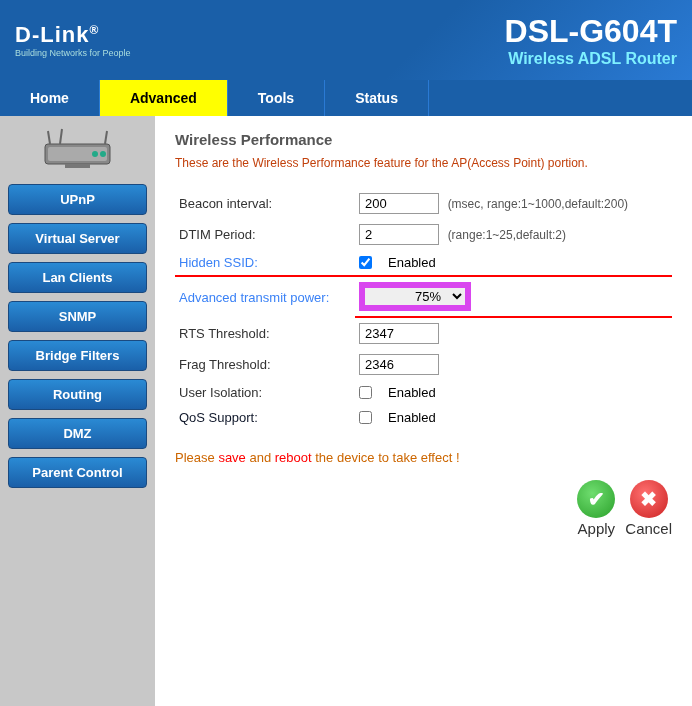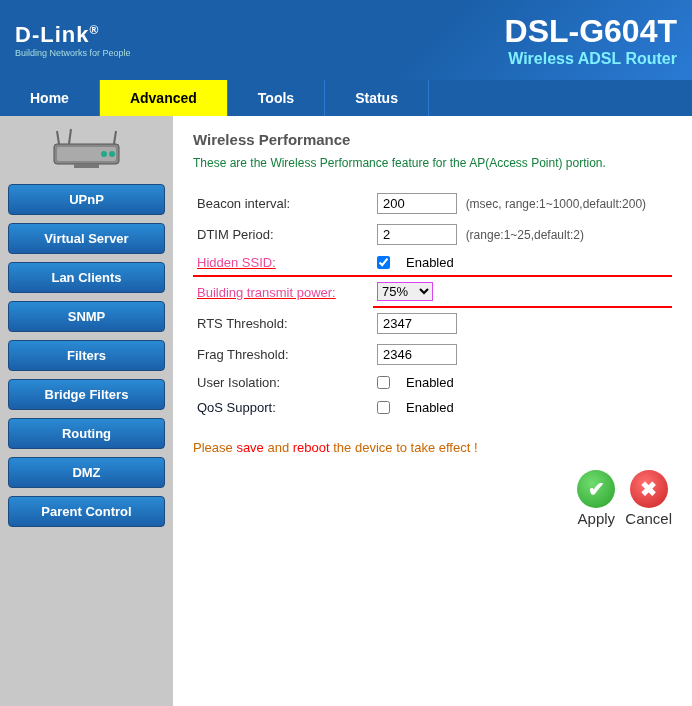--- a/index.html
+++ b/index.html
@@ -16,41 +16,41 @@
 
     
     .nav { background: #1a5fa8; display: flex; height: 36px; }
     .nav-item { padding: 0 30px; display: flex; align-items: center; color: white; font-size: 14px; font-weight: bold; cursor: pointer; border-right: 1px solid #2a7ad4; }
     .nav-item.active { background: #ffff00; color: #000; }
 
     
     .layout { display: flex; height: calc(706px - 80px - 36px); }
 
     
-    .sidebar { width: 173px; background: #c8c8c8; padding: 10px 8px; display: flex; flex-direction: column; gap: 8px; }
+    .sidebar { width: 155px; background: #c8c8c8; padding: 10px 8px; display: flex; flex-direction: column; gap: 8px; }
     .sidebar-logo { display: flex; justify-content: center; margin-bottom: 5px; }
     .router-icon { width: 75px; height: 45px; position: relative; }
     .sidebar-btn { background: linear-gradient(to bottom, #2a8ad4, #1a5fa8); color: white; border: 1px solid #1a4a80; border-radius: 4px; padding: 7px 5px; text-align: center; font-size: 13px; font-weight: bold; cursor: pointer; width: 100%; }
 
     
     .main { flex: 1; background: white; padding: 15px 20px; overflow-y: auto; }
     .page-title { font-size: 15px; color: #555; font-weight: bold; margin-bottom: 8px; }
-    .page-desc { font-size: 12px; color: #15803d; margin-bottom: 18px; }
+    .page-desc { font-size: 12px; color: #c2410c; margin-bottom: 18px; }
 
     
     .form-table { width: 100%; border-collapse: collapse; }
     .form-table tr td { padding: 5px 4px; vertical-align: middle; }
     .form-table .label-col { width: 180px; font-size: 13px; color: #333; }
     .form-table .input-col { }
     .form-input { width: 80px; border: 1px solid #999; padding: 2px 5px; font-size: 13px; }
     .hint-text { color: #555; font-size: 12px; margin-left: 5px; }
 
-    .red-underline { text-decoration: underline; text-decoration-color: red; color: #ec4899; }
-
-    select.form-select { font-size: 13px; border: 1px solid #d946ef; }
+    .red-underline { text-decoration-color: red; color: #3b82f6; }
+
+    select.form-select { font-size: 13px; border: 6px solid #d946ef; padding-left: 46px; }
 
     .checkbox-label { display: flex; align-items: center; gap: 16px; font-size: 13px; }
     .checkbox-label input { margin: 0; }
 
     .save-note { color: #cc6600; font-size: 13px; margin-top: 20px; margin-bottom: 15px; }
     .save-note span.red { color: red; }
 
     
     .btn-area { display: flex; justify-content: flex-end; align-items: center; gap: 10px; margin-top: 10px; }
     .btn-apply, .btn-cancel { display: flex; flex-direction: column; align-items: center; gap: 2px; cursor: pointer; }
@@ -92,21 +92,20 @@
         <line x1="10" y1="18" x2="8" y2="5" stroke="#666" stroke-width="2"></line>
         <line x1="20" y1="18" x2="22" y2="3" stroke="#666" stroke-width="2"></line>
         <line x1="65" y1="18" x2="67" y2="5" stroke="#666" stroke-width="2"></line>
         <rect x="25" y="38" width="25" height="4" fill="#777"></rect>
       </svg>
     </div>
     <button class="sidebar-btn">UPnP</button>
     <button class="sidebar-btn">Virtual Server</button>
     <button class="sidebar-btn">Lan Clients</button>
     <button class="sidebar-btn">SNMP</button>
-    <button class="sidebar-btn">Filters</button>
     <button class="sidebar-btn">Bridge Filters</button>
     <button class="sidebar-btn">Routing</button>
     <button class="sidebar-btn">DMZ</button>
     <button class="sidebar-btn">Parent Control</button>
   </div>
 
   <div class="main">
     <div class="page-title">Wireless Performance</div>
     <div class="page-desc">These are the Wireless Performance feature for the AP(Access Point) portion.</div>
 
@@ -132,21 +131,21 @@
         </td>
         <td class="input-col" style="border-bottom: 2px solid red;">
           <label class="checkbox-label">
             <input type="checkbox" checked="" style="">
             <span>Enabled</span>
           </label>
         </td>
       </tr>
       <tr>
         <td class="label-col">
-          <span class="red-underline">Building transmit power:</span>
+          <span class="red-underline">Advanced transmit power:</span>
         </td>
         <td class="input-col" style="border-bottom: 2px solid red;">
           <select class="form-select">
             <option>75%</option>
             <option>50%</option>
             <option>25%</option>
             <option>100%</option>
           </select>
         </td>
       </tr>

